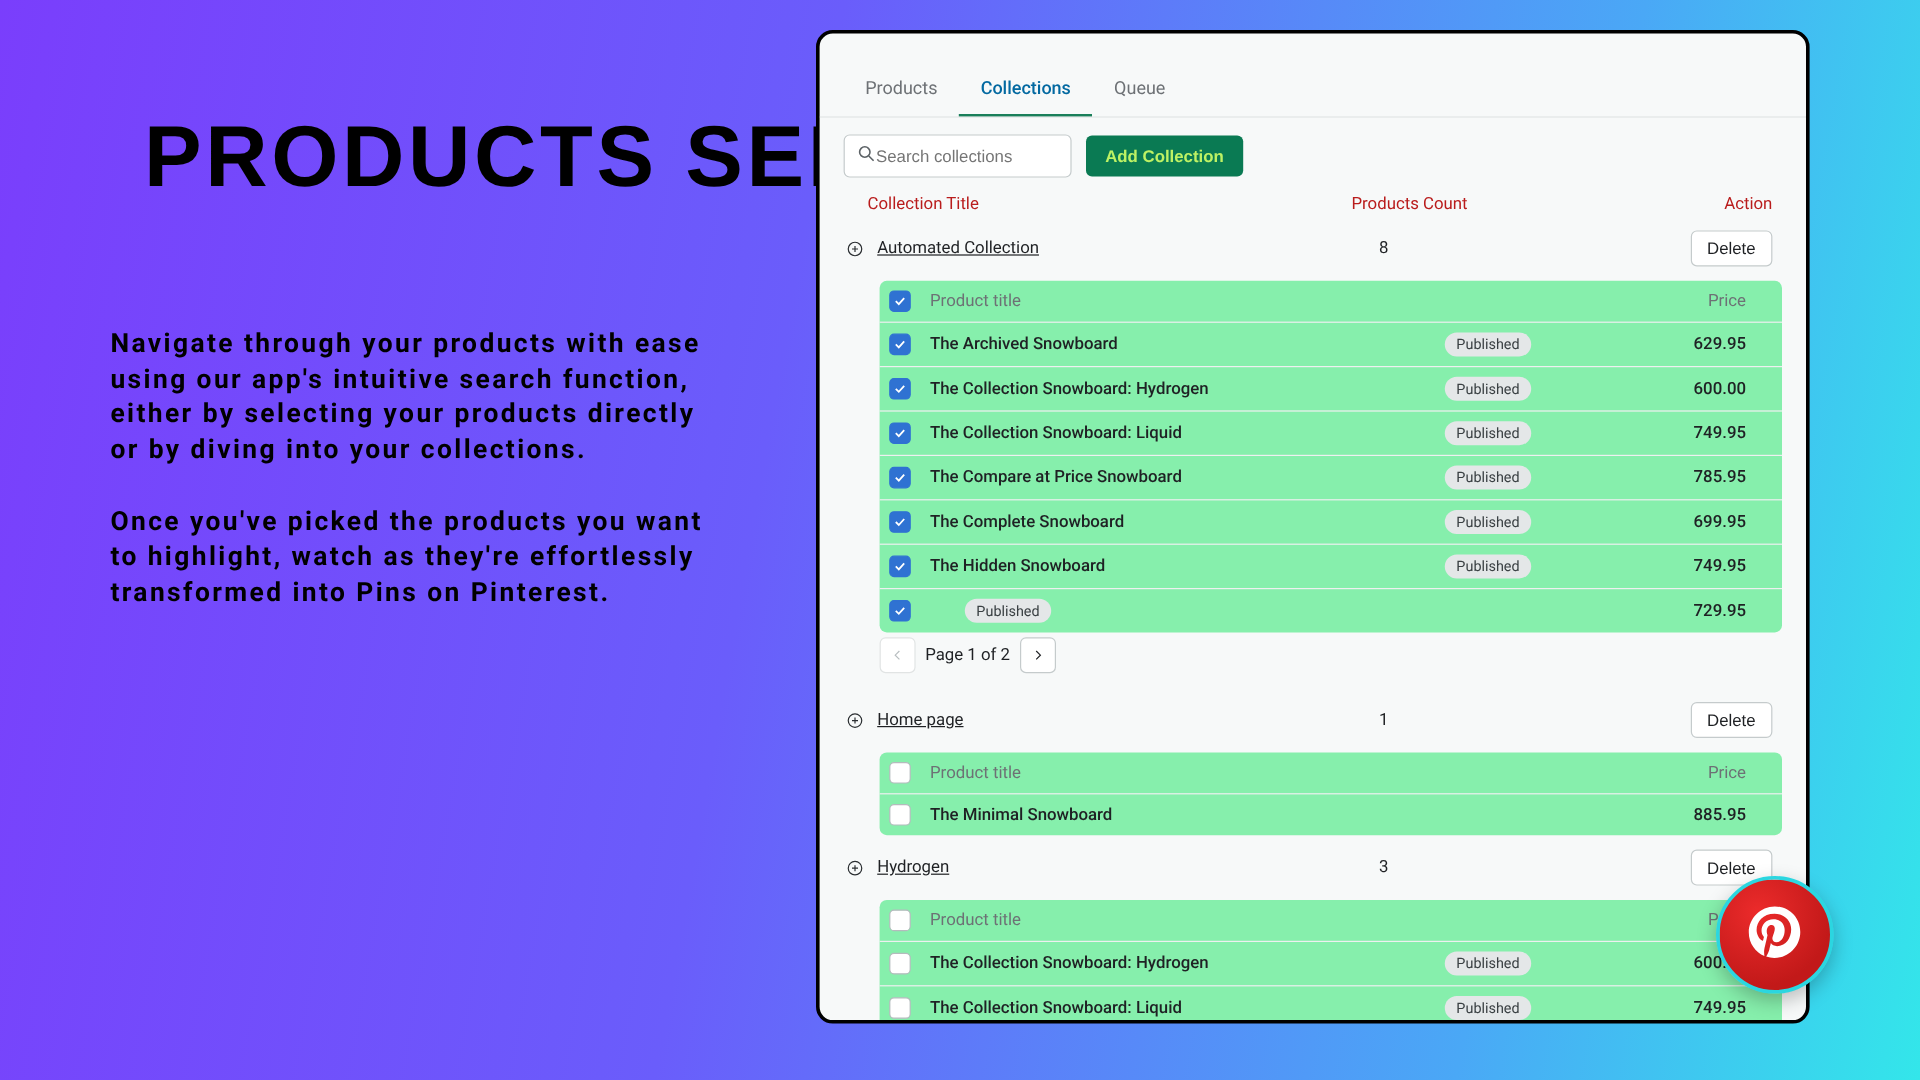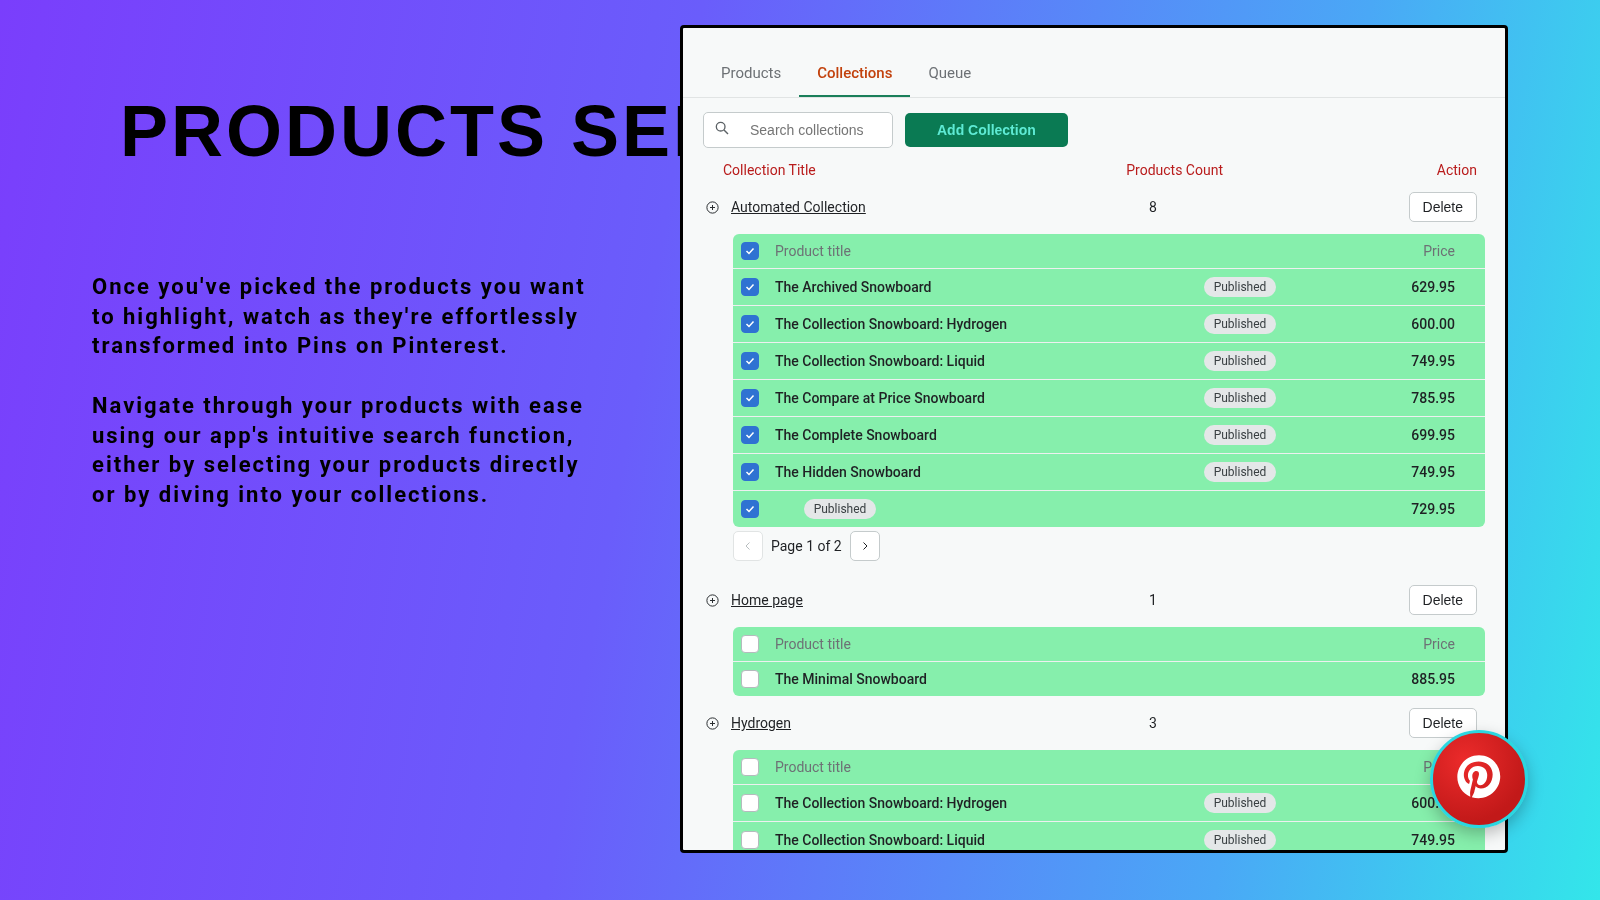--- a/index.html
+++ b/index.html
@@ -30,67 +30,67 @@
     color: #000;
     line-height: 1.35;
   }
   .blurb p { margin-bottom: 30px; }
   .panel-wrap {
     position: absolute;
     left: 680px; top: 25px;
     width: 828px; height: 828px;
     background: #f7f9f9;
     border: 3px solid #000;
-    border-radius: 4px;
+    border-radius: 14px;
     overflow: hidden;
     padding: 22px 0 0 0;
   }
   .tabs {
     display: flex;
     gap: 0;
     padding: 0 20px;
     border-bottom: 1px solid #e1e4e4;
     font-size: 15px;
   }
   .tab {
     padding: 14px 18px 13px;
     color: #6d7175;
     cursor: pointer;
     border-bottom: 2px solid transparent;
   }
-  .tab.active { color: #c2410c; border-bottom: 2px solid #1a7f5a; font-weight: 500; }
+  .tab.active { color: #0369a1; border-bottom: 2px solid #1a7f5a; font-weight: 500; }
   .searchrow {
     display: flex;
     gap: 12px;
     padding: 14px 20px 10px;
     align-items: center;
   }
   .searchbox {
     flex: 0 0 190px;
     display: flex;
     align-items: center;
-    gap: 20px;
+    gap: 0;
     border: 1px solid #c5cbcc;
     border-radius: 5px;
     padding: 7px 10px;
     background: #fff;
   }
   .searchbox input {
     border: none; outline: none; width: 100%;
     font-size: 14px;
     color: #50565a;
     background: transparent;
   }
   .searchbox svg { width: 16px; height: 16px; stroke: #5c6266; fill: none; stroke-width: 2; }
   .addbtn {
     background: #0a7a53;
-    color: #5eead4;
+    color: #bef264;
     border: none;
     border-radius: 5px;
-    padding: 9px 32px;
+    padding: 9px 16px;
     font-size: 14px;
     font-weight: 600;
     cursor: pointer;
   }
   .thead {
     display: flex;
     padding: 4px 28px 10px 40px;
     color: #b91c1c;
     font-size: 14px;
   }
@@ -187,22 +187,22 @@
   .fab svg { width: 52px; height: 52px; fill: #fff; }
 </style>
 </head>
 <body>
 
 <div class="stage">
 
   <div class="heading">PRODUCTS SELECTION</div>
 
   <div class="blurb">
+    <p>Navigate through your products with ease using our app's intuitive search function, either by selecting your products directly or by diving into your collections.</p>
     <p>Once you've picked the products you want to highlight, watch as they're effortlessly transformed into Pins on Pinterest.</p>
-    <p>Navigate through your products with ease using our app's intuitive search function, either by selecting your products directly or by diving into your collections.</p>
   </div>
 
   <div class="panel-wrap">
 
     <div class="tabs">
       <div class="tab">Products</div>
       <div class="tab active">Collections</div>
       <div class="tab">Queue</div>
     </div>
 

